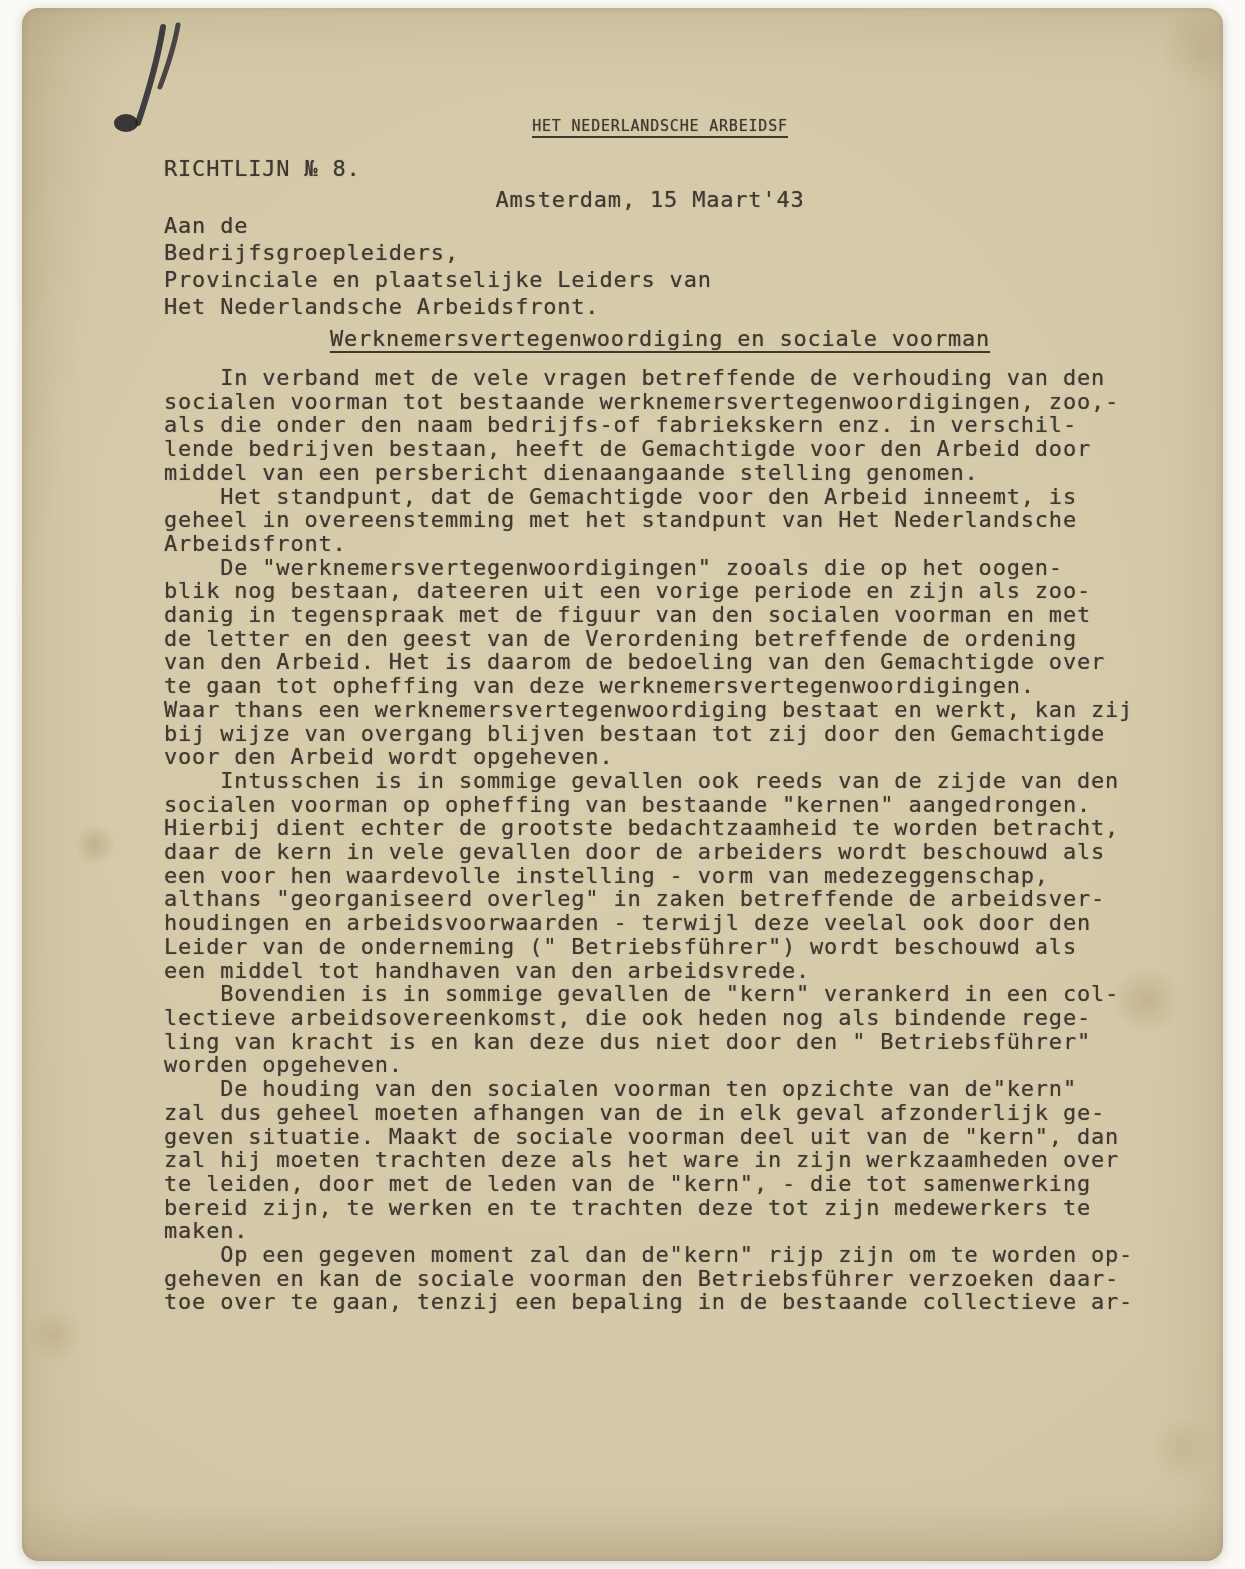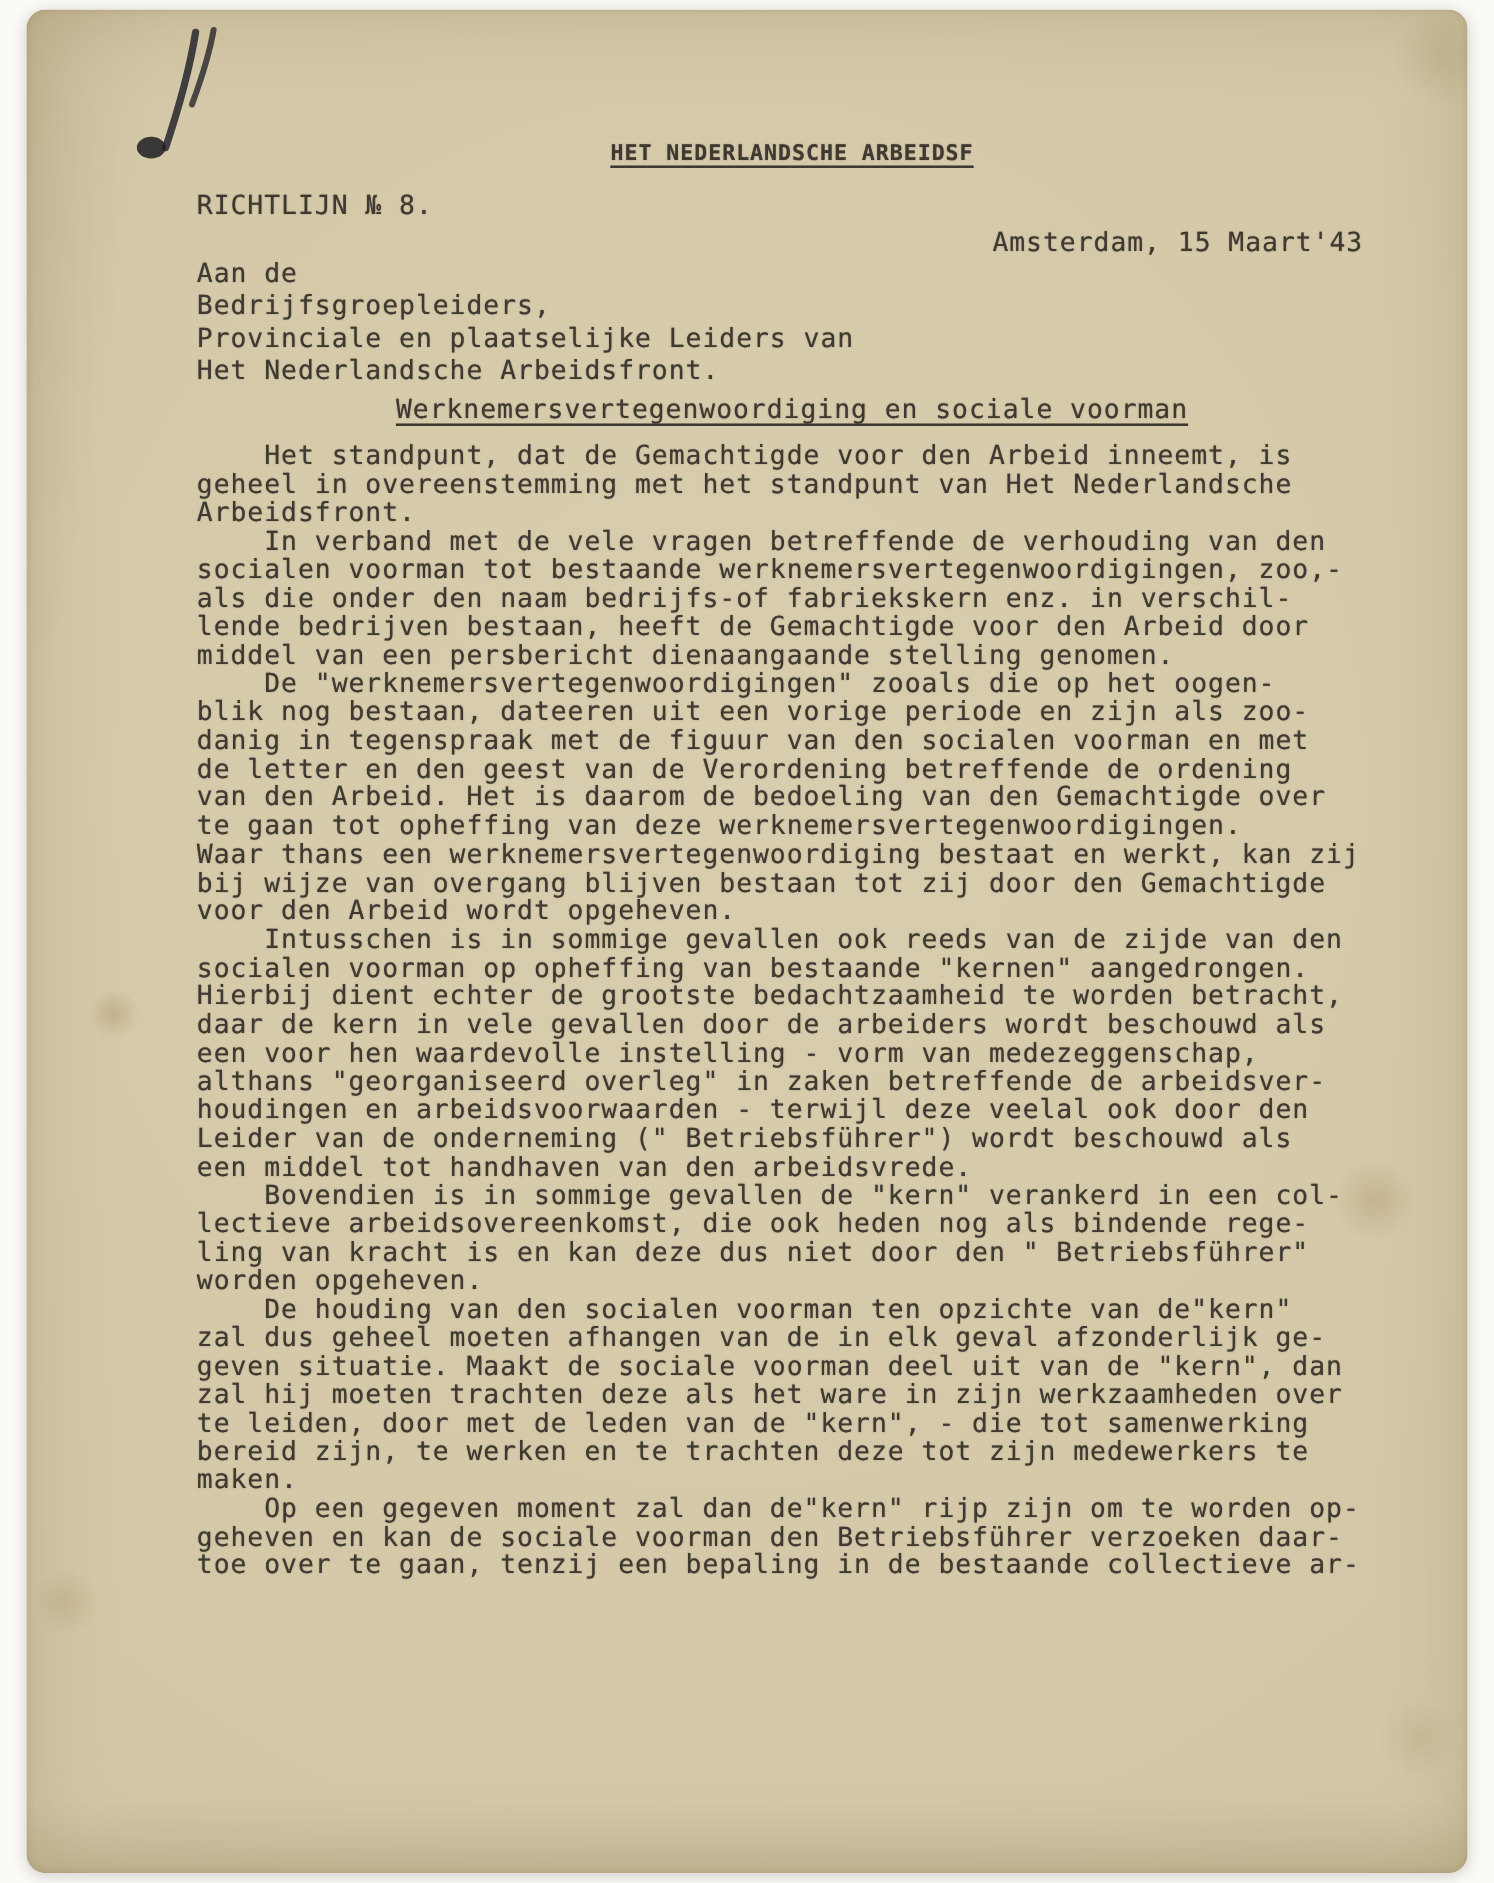--- a/index.html
+++ b/index.html
@@ -53,38 +53,38 @@
     top: 95px;
     width: 992px;
     color: var(--ink);
     font-size: 22px;
     letter-spacing: 0.8px;
     text-shadow: 0 0 1px rgba(62,56,46,.65);
   }
   .title {
     margin: 14px 0 0 0;
     text-align: center;
-    font-size: 18px;
-    font-weight: bold;
+    font-size: 15px;
+    font-weight: normal;
   }
   .u {
     text-decoration: underline;
     text-underline-offset: 5px;
     text-decoration-thickness: 2px;
   }
   .address {
     margin-top: 17px;
     line-height: 27px;
   }
   .directive {
     margin-top: 21px;
   }
   .dateline {
     margin-top: 6px;
-    text-align: right;
+    text-align: center;
     padding-right: 20px;
   }
   .recipient {
     line-height: 27px;
   }
   pre {
     margin: 0;
     font: inherit;
     letter-spacing: inherit;
     white-space: pre;
@@ -132,28 +132,28 @@
 Bedrijfsgroepleiders,
 Provinciale en plaatselijke Leiders van
 Het Nederlandsche Arbeidsfront.</pre>
 
     <div class="subject">
       <span class="u">Werknemersvertegenwoordiging en sociale voorman</span>
     </div>
 
 
     <div class="body-text">
-      <pre class="para">    Het standpunt, dat de Gemachtigde voor den Arbeid inneemt, is
-geheel in overeenstemming met het standpunt van Het Nederlandsche
-Arbeidsfront.</pre>
       <pre class="para">    In verband met de vele vragen betreffende de verhouding van den
 socialen voorman tot bestaande werknemersvertegenwoordigingen, zoo,-
 als die onder den naam bedrijfs-of fabriekskern enz. in verschil-
 lende bedrijven bestaan, heeft de Gemachtigde voor den Arbeid door
 middel van een persbericht dienaangaande stelling genomen.</pre>
+      <pre class="para">    Het standpunt, dat de Gemachtigde voor den Arbeid inneemt, is
+geheel in overeenstemming met het standpunt van Het Nederlandsche
+Arbeidsfront.</pre>
       <pre class="para">    De "werknemersvertegenwoordigingen" zooals die op het oogen-
 blik nog bestaan, dateeren uit een vorige periode en zijn als zoo-
 danig in tegenspraak met de figuur van den socialen voorman en met
 de letter en den geest van de Verordening betreffende de ordening
 van den Arbeid. Het is daarom de bedoeling van den Gemachtigde over
 te gaan tot opheffing van deze werknemersvertegenwoordigingen.
 Waar thans een werknemersvertegenwoordiging bestaat en werkt, kan zij
 bij wijze van overgang blijven bestaan tot zij door den Gemachtigde
 voor den Arbeid wordt opgeheven.</pre>
       <pre class="para">    Intusschen is in sommige gevallen ook reeds van de zijde van den

